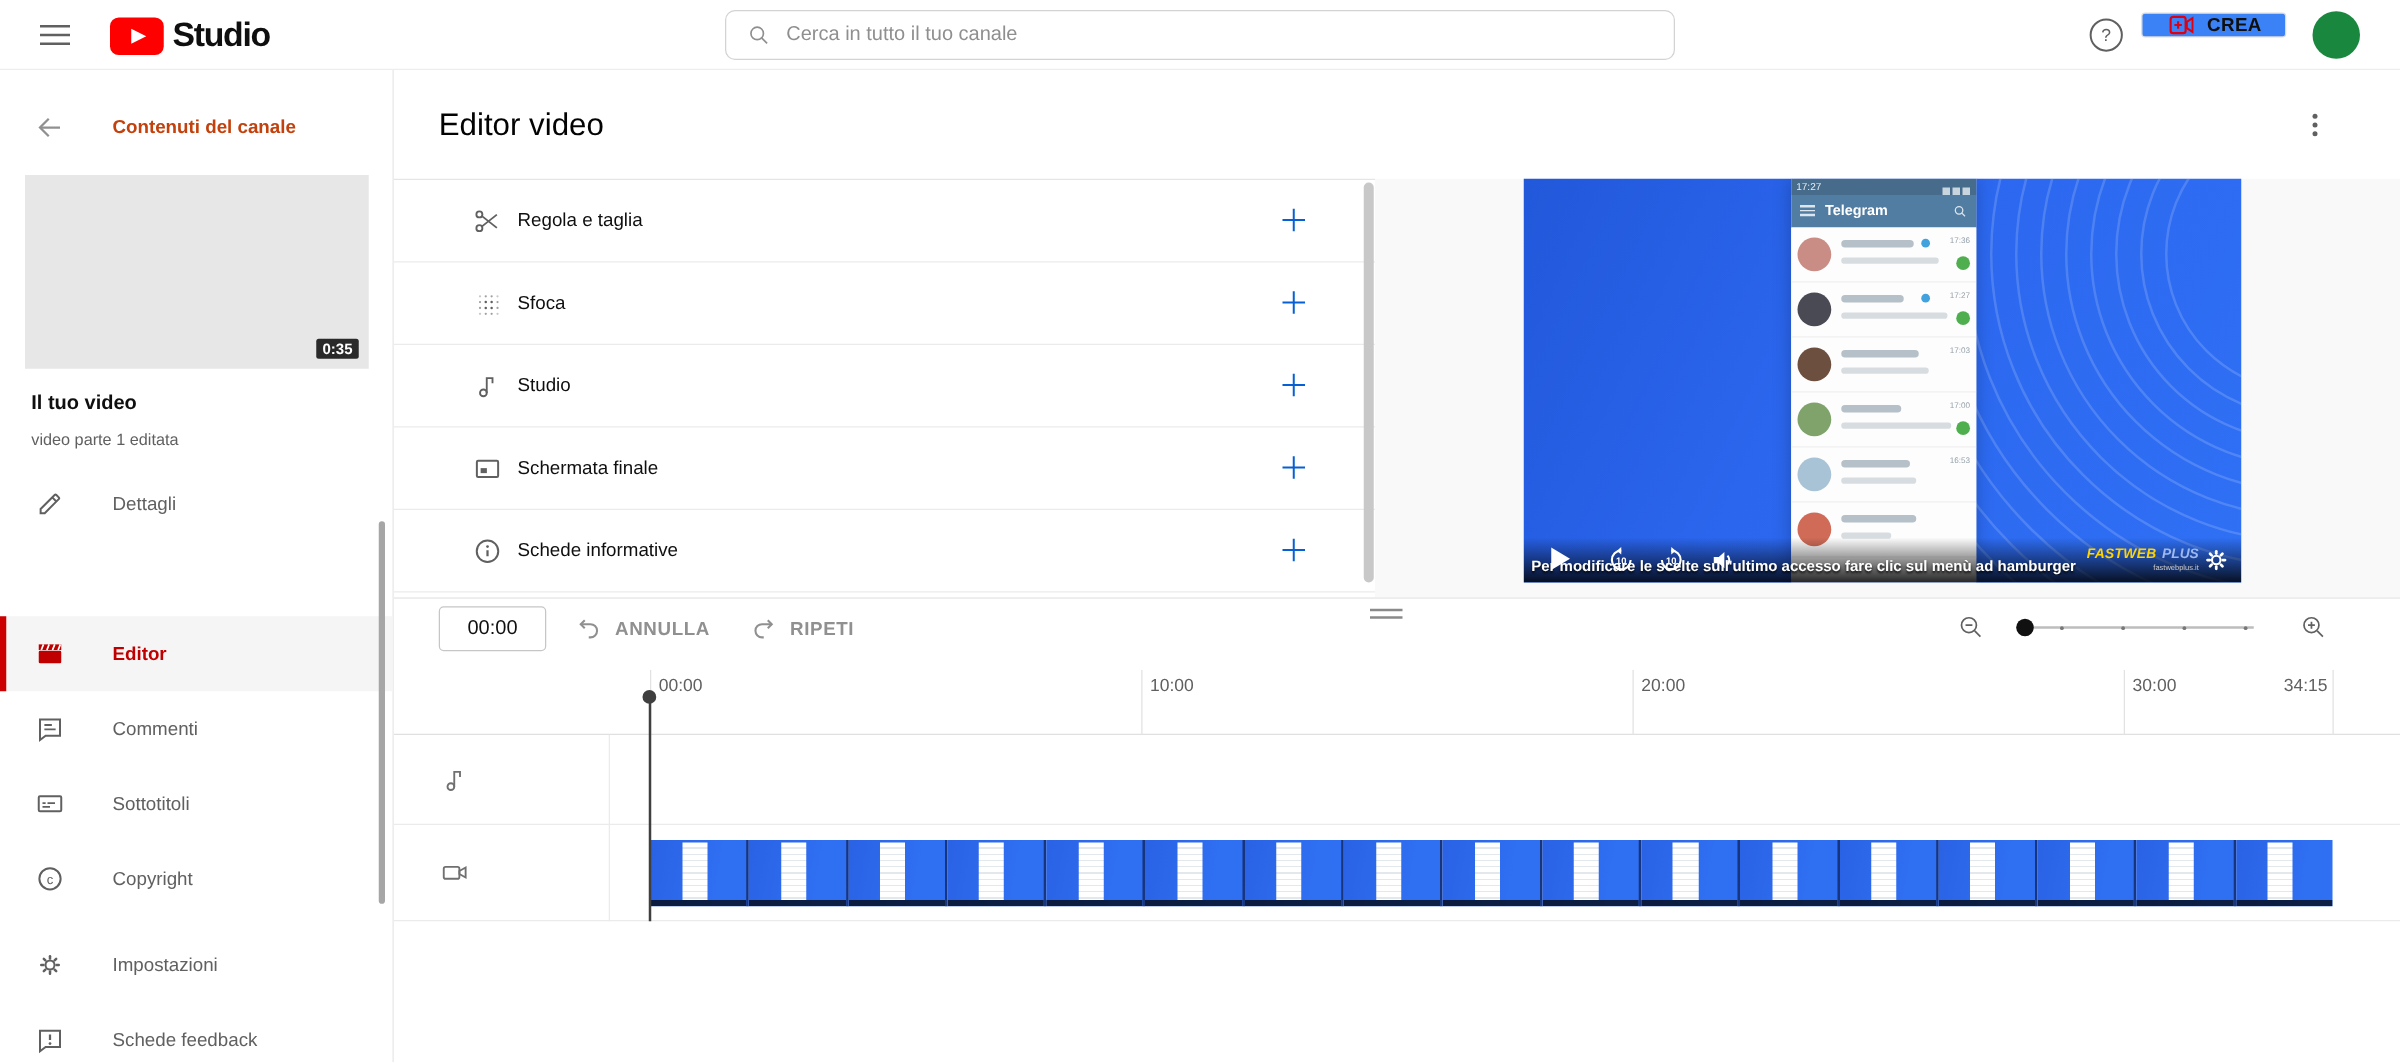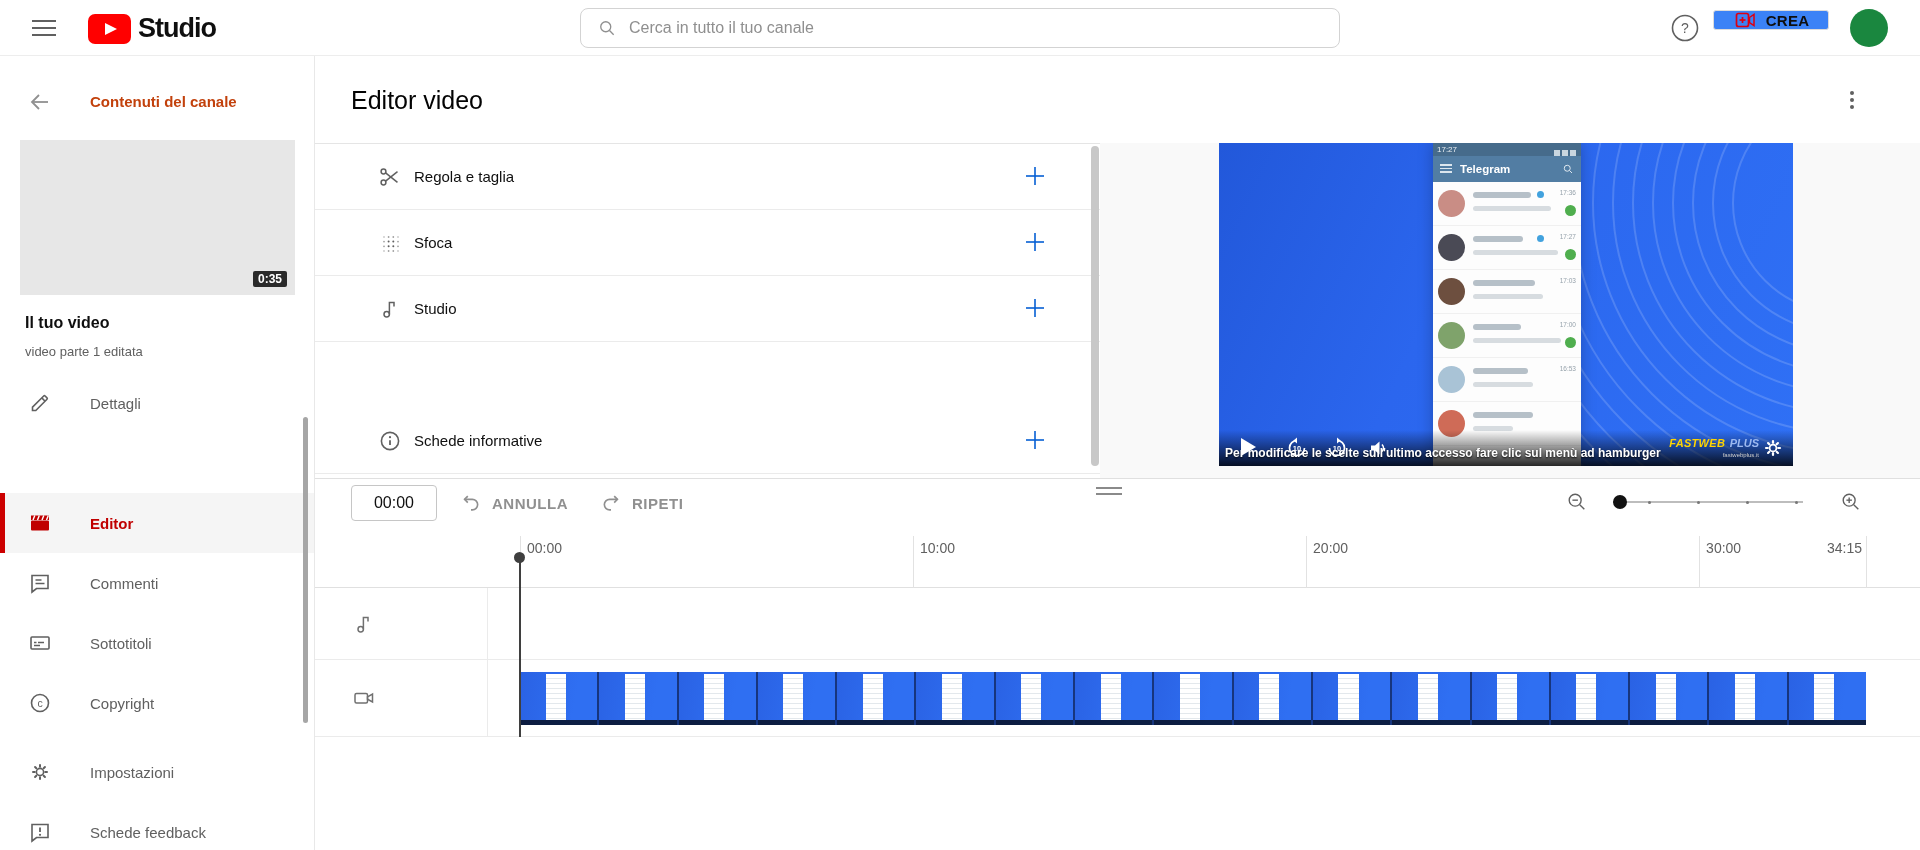--- a/index.html
+++ b/index.html
@@ -290,20 +290,31 @@
             <line x1="13" y1="4" x2="13" y2="22" stroke="#065fd4" stroke-width="1.6"></line>
             <line x1="4" y1="13" x2="22" y2="13" stroke="#065fd4" stroke-width="1.6"></line>
           </svg></button>
     </div>
     <div class="tool-row" style="top:132px">
       <svg class="tool-ico" viewBox="0 0 24 24">
           <circle cx="8.7" cy="17.3" r="2.7" fill="none" stroke="#606060" stroke-width="1.5"></circle>
           <path d="M11.4 17.3 V5.5 h4.6 v4" fill="none" stroke="#606060" stroke-width="1.5"></path>
         </svg>
       <span class="tool-label">Studio</span>
+      <button class="tool-add"><svg width="26" height="26" viewBox="0 0 26 26">
+            <line x1="13" y1="4" x2="13" y2="22" stroke="#065fd4" stroke-width="1.6"></line>
+            <line x1="4" y1="13" x2="22" y2="13" stroke="#065fd4" stroke-width="1.6"></line>
+          </svg></button>
+    </div>
+    <div class="tool-row" style="top:198px">
+      <svg class="tool-ico" viewBox="0 0 24 24">
+          <rect x="3.5" y="5.5" width="17" height="13" rx="1" fill="none" stroke="#606060" stroke-width="1.6"></rect>
+          <rect x="6.5" y="11.5" width="5" height="4" fill="#606060"></rect>
+        </svg>
+      <span class="tool-label">Schermata finale</span>
       <button class="tool-add"><svg width="26" height="26" viewBox="0 0 26 26">
             <line x1="13" y1="4" x2="13" y2="22" stroke="#065fd4" stroke-width="1.6"></line>
             <line x1="4" y1="13" x2="22" y2="13" stroke="#065fd4" stroke-width="1.6"></line>
           </svg></button>
     </div>
     <div class="tool-row" style="top:264px">
       <svg class="tool-ico" viewBox="0 0 24 24">
           <circle cx="12" cy="12" r="8.6" fill="none" stroke="#606060" stroke-width="1.6"></circle>
           <line x1="12" y1="11.2" x2="12" y2="16" stroke="#606060" stroke-width="1.8"></line>
           <circle cx="12" cy="8.2" r="1.1" fill="#606060"></circle>

